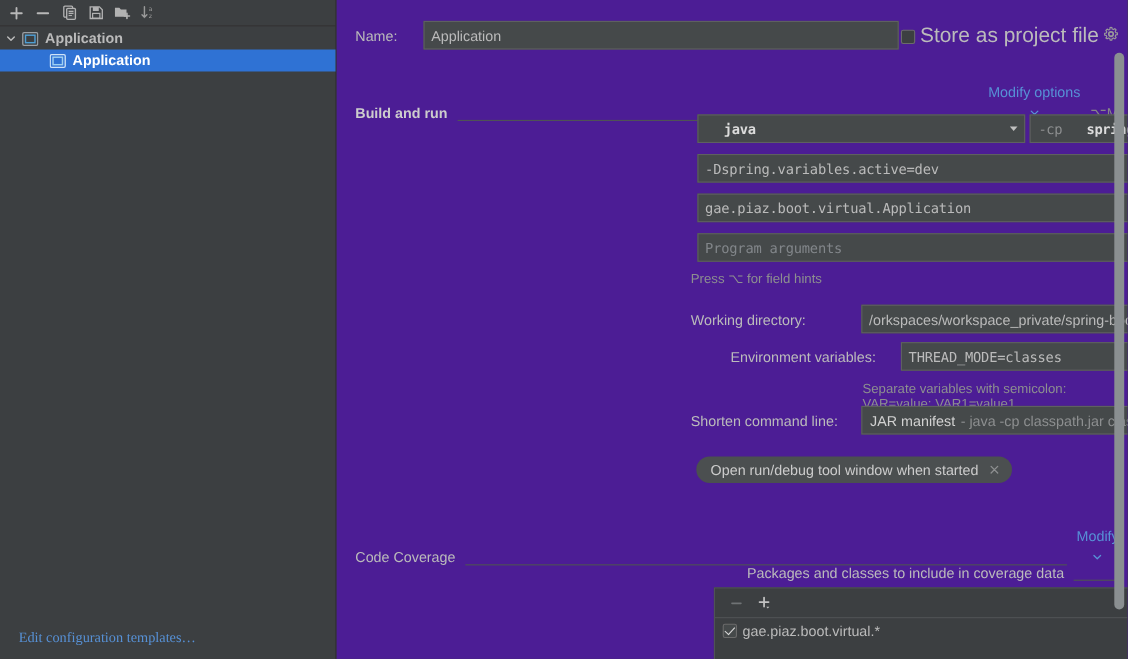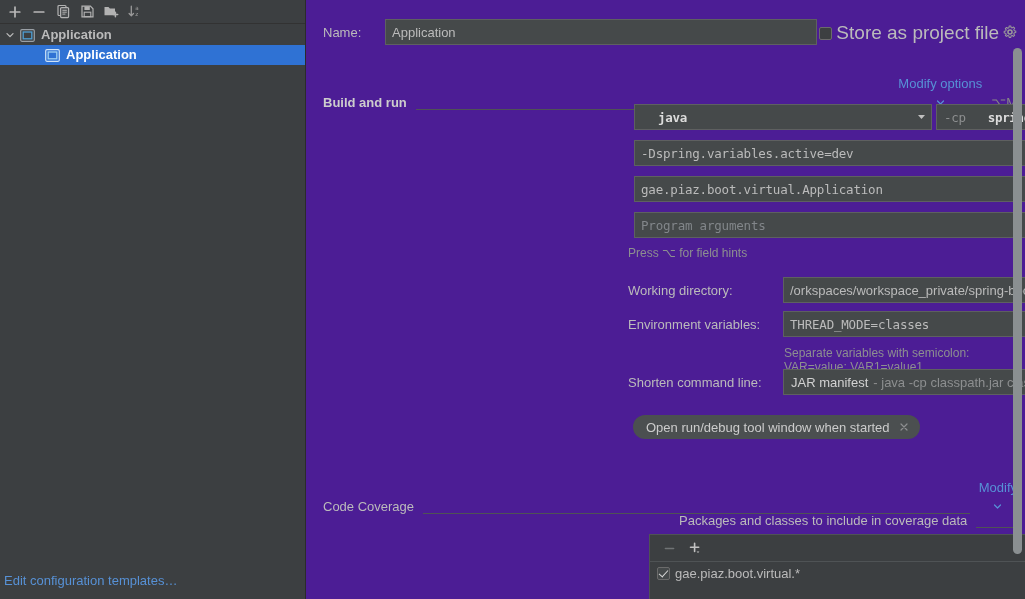--- a/index.html
+++ b/index.html
@@ -82,25 +82,26 @@
     flex: 0 0 18px;
     display: inline-flex;
     align-items: center;
     justify-content: center;
     margin-right: 5px;
   }
   .tree-label { line-height: 20px; }
 
   .edit-templates {
     position: absolute;
-    left: 4px;
+    left: 17px;
     bottom: 11px;
     color: #5791d6;
     font-size: 13px;
     white-space: nowrap;
+    font-family: Liberation Serif, serif;
   }
 
   
   .right-panel {
     position: relative;
     flex: 1 1 auto;
     height: 599px;
     background: #4c1d95;
     overflow: hidden;
   }
@@ -424,21 +425,21 @@
 
     <div class="labeled-row" style="left:322px; top:277px; width:690px;">
       <span class="lbl" style="width:155px; flex:0 0 155px;">Working directory:</span>
       <span class="txt" style="width:527px; flex:0 0 527px;">
         <span>/orkspaces/workspace_private/spring-boot-virtual-threads-test/spring-boot</span>
 
       </span>
     </div>
 
     <div class="labeled-row" style="left:322px; top:311px; width:690px;">
-      <span class="lbl" style="width:155px; flex:0 0 155px;">Environment variables:</span>
+      <span class="lbl" style="width:155px; flex:0 0 155px;margin-left:36px;">Environment variables:</span>
       <span class="txt mono" style="width:527px; flex:0 0 527px;">
         <span>THREAD_MODE=classes</span>
 
       </span>
     </div>
 
     <div class="hint" style="left:478px; top:346px;">Separate variables with semicolon: VAR=value; VAR1=value1</div>
 
     <div class="labeled-row" style="left:322px; top:369px; width:690px;">
       <span class="lbl" style="width:155px; flex:0 0 155px;">Shorten command line:</span>

